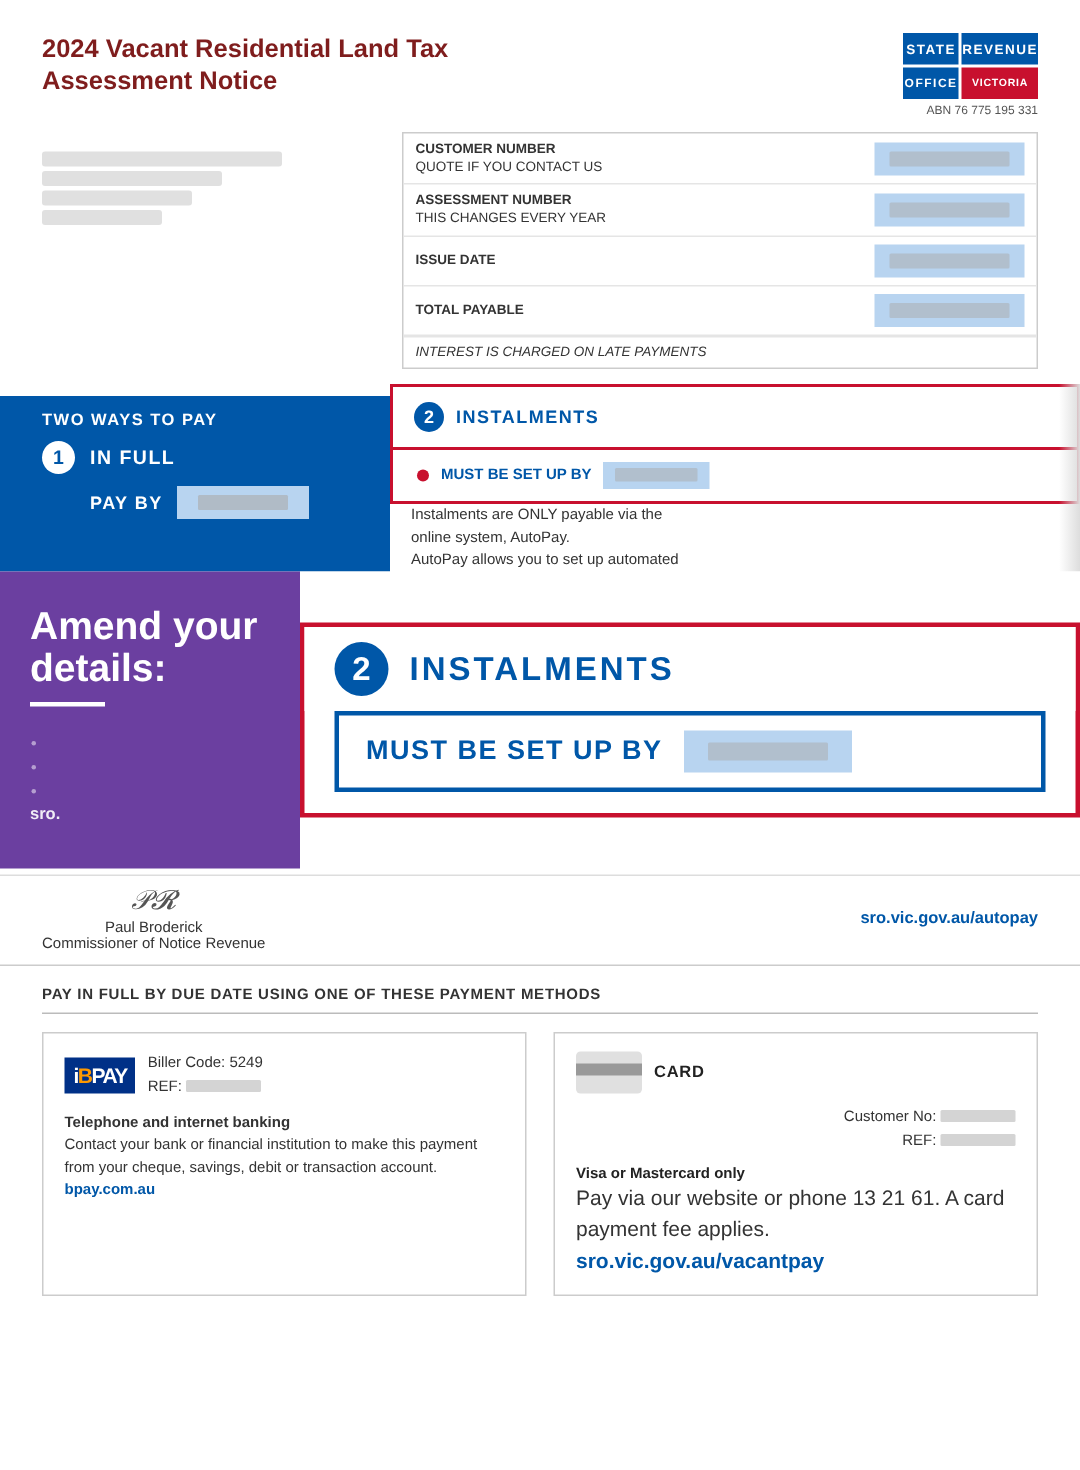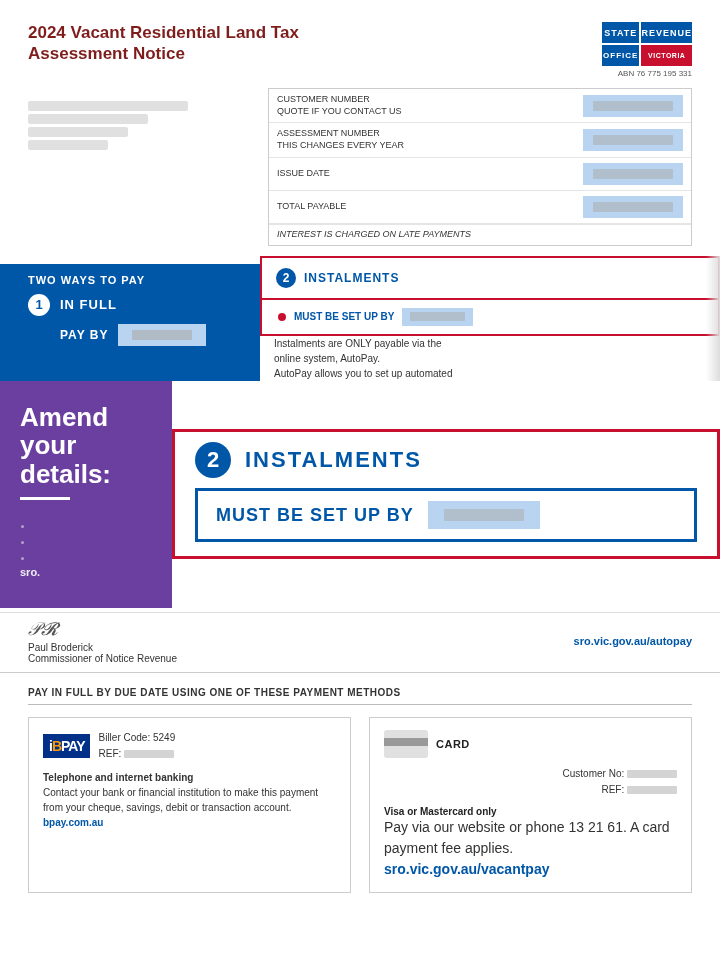--- a/index.html
+++ b/index.html
@@ -104,21 +104,21 @@
     .info-row:last-child { border-bottom: none; }
     .info-label {
       flex: 1;
       font-size: 9px;
       color: #333;
       font-weight: 400;
       line-height: 1.3;
     }
     .info-label strong {
       display: block;
-      font-weight: 400;
+      font-weight: 700;
       font-size: 9px;
     }
     .info-value {
       background: #b8d4f0;
       padding: 3px 10px;
       min-width: 100px;
       height: 22px;
       display: flex;
       align-items: center;
       justify-content: center;
@@ -204,21 +204,21 @@
       width: 60px;
       height: 10px;
       border-radius: 1px;
       opacity: 0.6;
     }
 
     
     .amend-box {
       background: #6b3fa0;
       color: #fff;
-      width: 172px;
+      width: 200px;
       padding: 22px 20px 30px 20px;
       flex-shrink: 0;
       position: relative;
     }
     .amend-box h2 {
       font-size: 26px;
       font-weight: 900;
       line-height: 1.1;
       margin-bottom: 8px;
     }
@@ -391,20 +391,21 @@
       display: flex;
       justify-content: space-between;
       align-items: flex-end;
       padding: 6px 28px 8px 28px;
       border-top: 1px solid #ddd;
       margin-top: 4px;
     }
     .signature-block {
       font-size: 10px;
       color: #333;
+      text-align: center;
     }
     .signature-img {
       font-style: italic;
       font-size: 18px;
       color: #555;
       margin-bottom: 2px;
     }
     .autopay-link {
       font-size: 11px;
       color: #0057a8;

